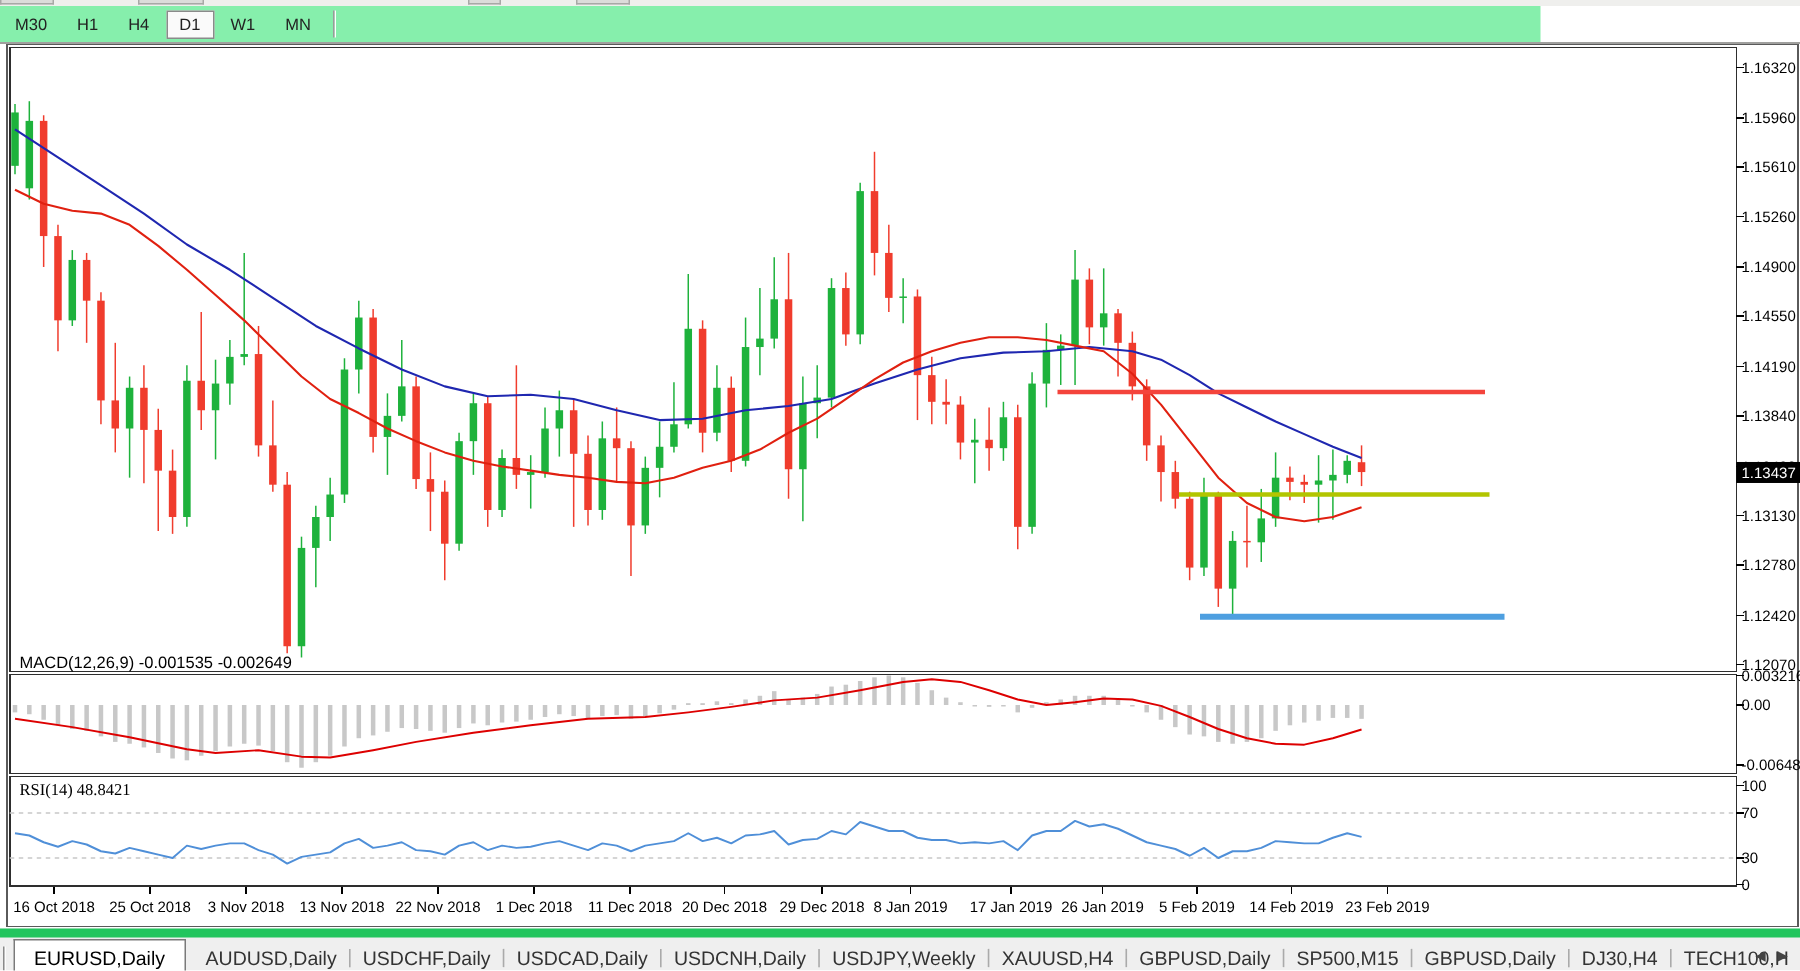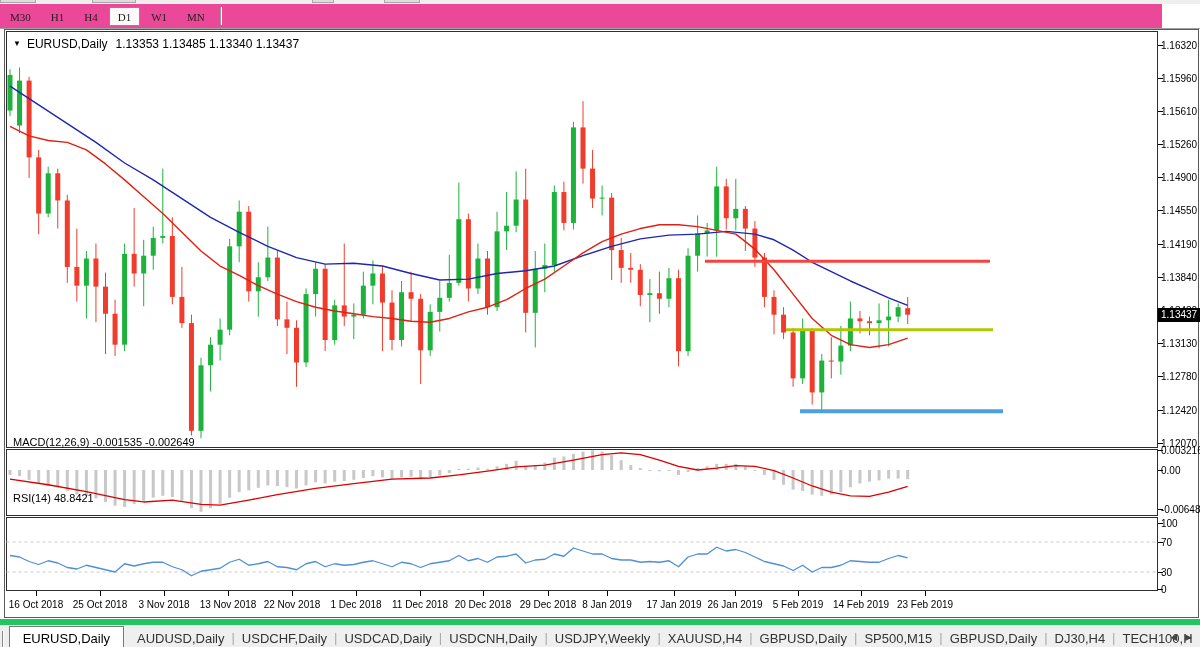--- a/index.html
+++ b/index.html
@@ -3,34 +3,34 @@
 <meta charset="utf-8">
 <style>
   * { margin:0; padding:0; box-sizing:border-box; }
   html,body { width:1200px; height:647px; overflow:hidden; background:#fff;
     font-family:"Liberation Sans", sans-serif; }
   #app { position:relative; width:1200px; height:647px; }
 
   
   #topstrip { position:absolute; top:0; left:0; width:1200px; height:4px; background:#efefed; }
   .strip-seg { position:absolute; top:0; height:3px; background:#dcdcda; border:1px solid #a8a8a6; border-top:none; }
-  #toolbar { position:absolute; top:4px; left:0; width:1162px; height:25px; background:#ec4899;font-family:Liberation Serif, serif; }
+  #toolbar { position:absolute; top:4px; left:0; width:1027px; height:25px; background:#86efac; }
   .tf-btn { display:inline-block; height:19px; line-height:18px; padding:0 8px; margin:3px 1px 0 1px;
     font-size:11px; color:#222; cursor:default; border:1px solid transparent; }
   .tf-btn.active { background:#fafafa; border:1px solid #8a8a8a; }
   .tf-sep { display:inline-block; width:2px; height:18px; margin:3px 4px 0 5px; vertical-align:top;
     border-left:1px solid #9a9a9a; border-right:1px solid #ffffff; }
 
   
   #symbol-title { position:absolute; top:37px; left:13px; font-size:12px; color:#000; white-space:nowrap; }
   #symbol-title .tri { font-size:8px; vertical-align:2px; margin-right:6px; }
   #symbol-title .vals { margin-left:8px; }
   #macd-label, #rsi-label { position:absolute; left:13px; font-size:11px; color:#000; white-space:nowrap; }
   #macd-label { top:436px; }
-  #rsi-label  { top:492px; }
+  #rsi-label  { top:521px;font-family:Liberation Serif, serif; }
 
   svg { position:absolute; top:0; left:0; }
   svg text { font-family:"Liberation Sans", sans-serif; }
 
   
   #tabbar { position:absolute; top:619px; left:0; width:1200px; height:28px; background:#efefef;
     border-top:6px solid #22c55e; font-size:13px; white-space:nowrap; }
   .tab-grip { display:inline-block; width:2px; height:16px; margin:6px 1px 0 2px;
     border-left:1px solid #8a8a8a; border-right:1px solid #fdfdfd; vertical-align:top; }
   .tab { display:inline-block; height:24px; line-height:23px; padding:0 13px; margin-top:2px;
@@ -428,23 +428,20 @@
         <text x="798" y="608" font-size="10px" fill="#000" text-anchor="middle">5 Feb 2019</text>
         <line x1="861" y1="591" x2="861" y2="596" stroke="#000" shape-rendering="crispEdges"></line>
         <text x="861" y="608" font-size="10px" fill="#000" text-anchor="middle">14 Feb 2019</text>
         <line x1="925" y1="591" x2="925" y2="596" stroke="#000" shape-rendering="crispEdges"></line>
         <text x="925" y="608" font-size="10px" fill="#000" text-anchor="middle">23 Feb 2019</text>
       </g>
       <rect x="1157.5" y="307.9844705882346" width="42.5" height="14" fill="#000000"></rect>
       <text x="1161" y="318.4844705882346" font-size="10px" fill="#ffffff">1.13437</text>
     </svg>
 
-  <div id="symbol-title">
-    <span class="tri">▼</span><span>EURUSD,Daily</span><span class="vals">1.13353 1.13485 1.13340 1.13437</span>
-  </div>
   <div id="macd-label">
     <span>MACD(12,26,9)</span>&nbsp;<span>-0.001535 -0.002649</span>
   </div>
   <div id="rsi-label">
     <span>RSI(14)</span>&nbsp;<span>48.8421</span>
   </div>
 
   <div id="tabbar">
     <span class="tab-grip"></span>
     <span id="tabs-host"><span class="tab active">EURUSD,Daily</span><span class="tab">AUDUSD,Daily</span><span class="tab-sep">|</span><span class="tab">USDCHF,Daily</span><span class="tab-sep">|</span><span class="tab">USDCAD,Daily</span><span class="tab-sep">|</span><span class="tab">USDCNH,Daily</span><span class="tab-sep">|</span><span class="tab">USDJPY,Weekly</span><span class="tab-sep">|</span><span class="tab">XAUUSD,H4</span><span class="tab-sep">|</span><span class="tab">GBPUSD,Daily</span><span class="tab-sep">|</span><span class="tab">SP500,M15</span><span class="tab-sep">|</span><span class="tab">GBPUSD,Daily</span><span class="tab-sep">|</span><span class="tab">DJ30,H4</span><span class="tab-sep">|</span><span class="tab">TECH100,H</span></span>

